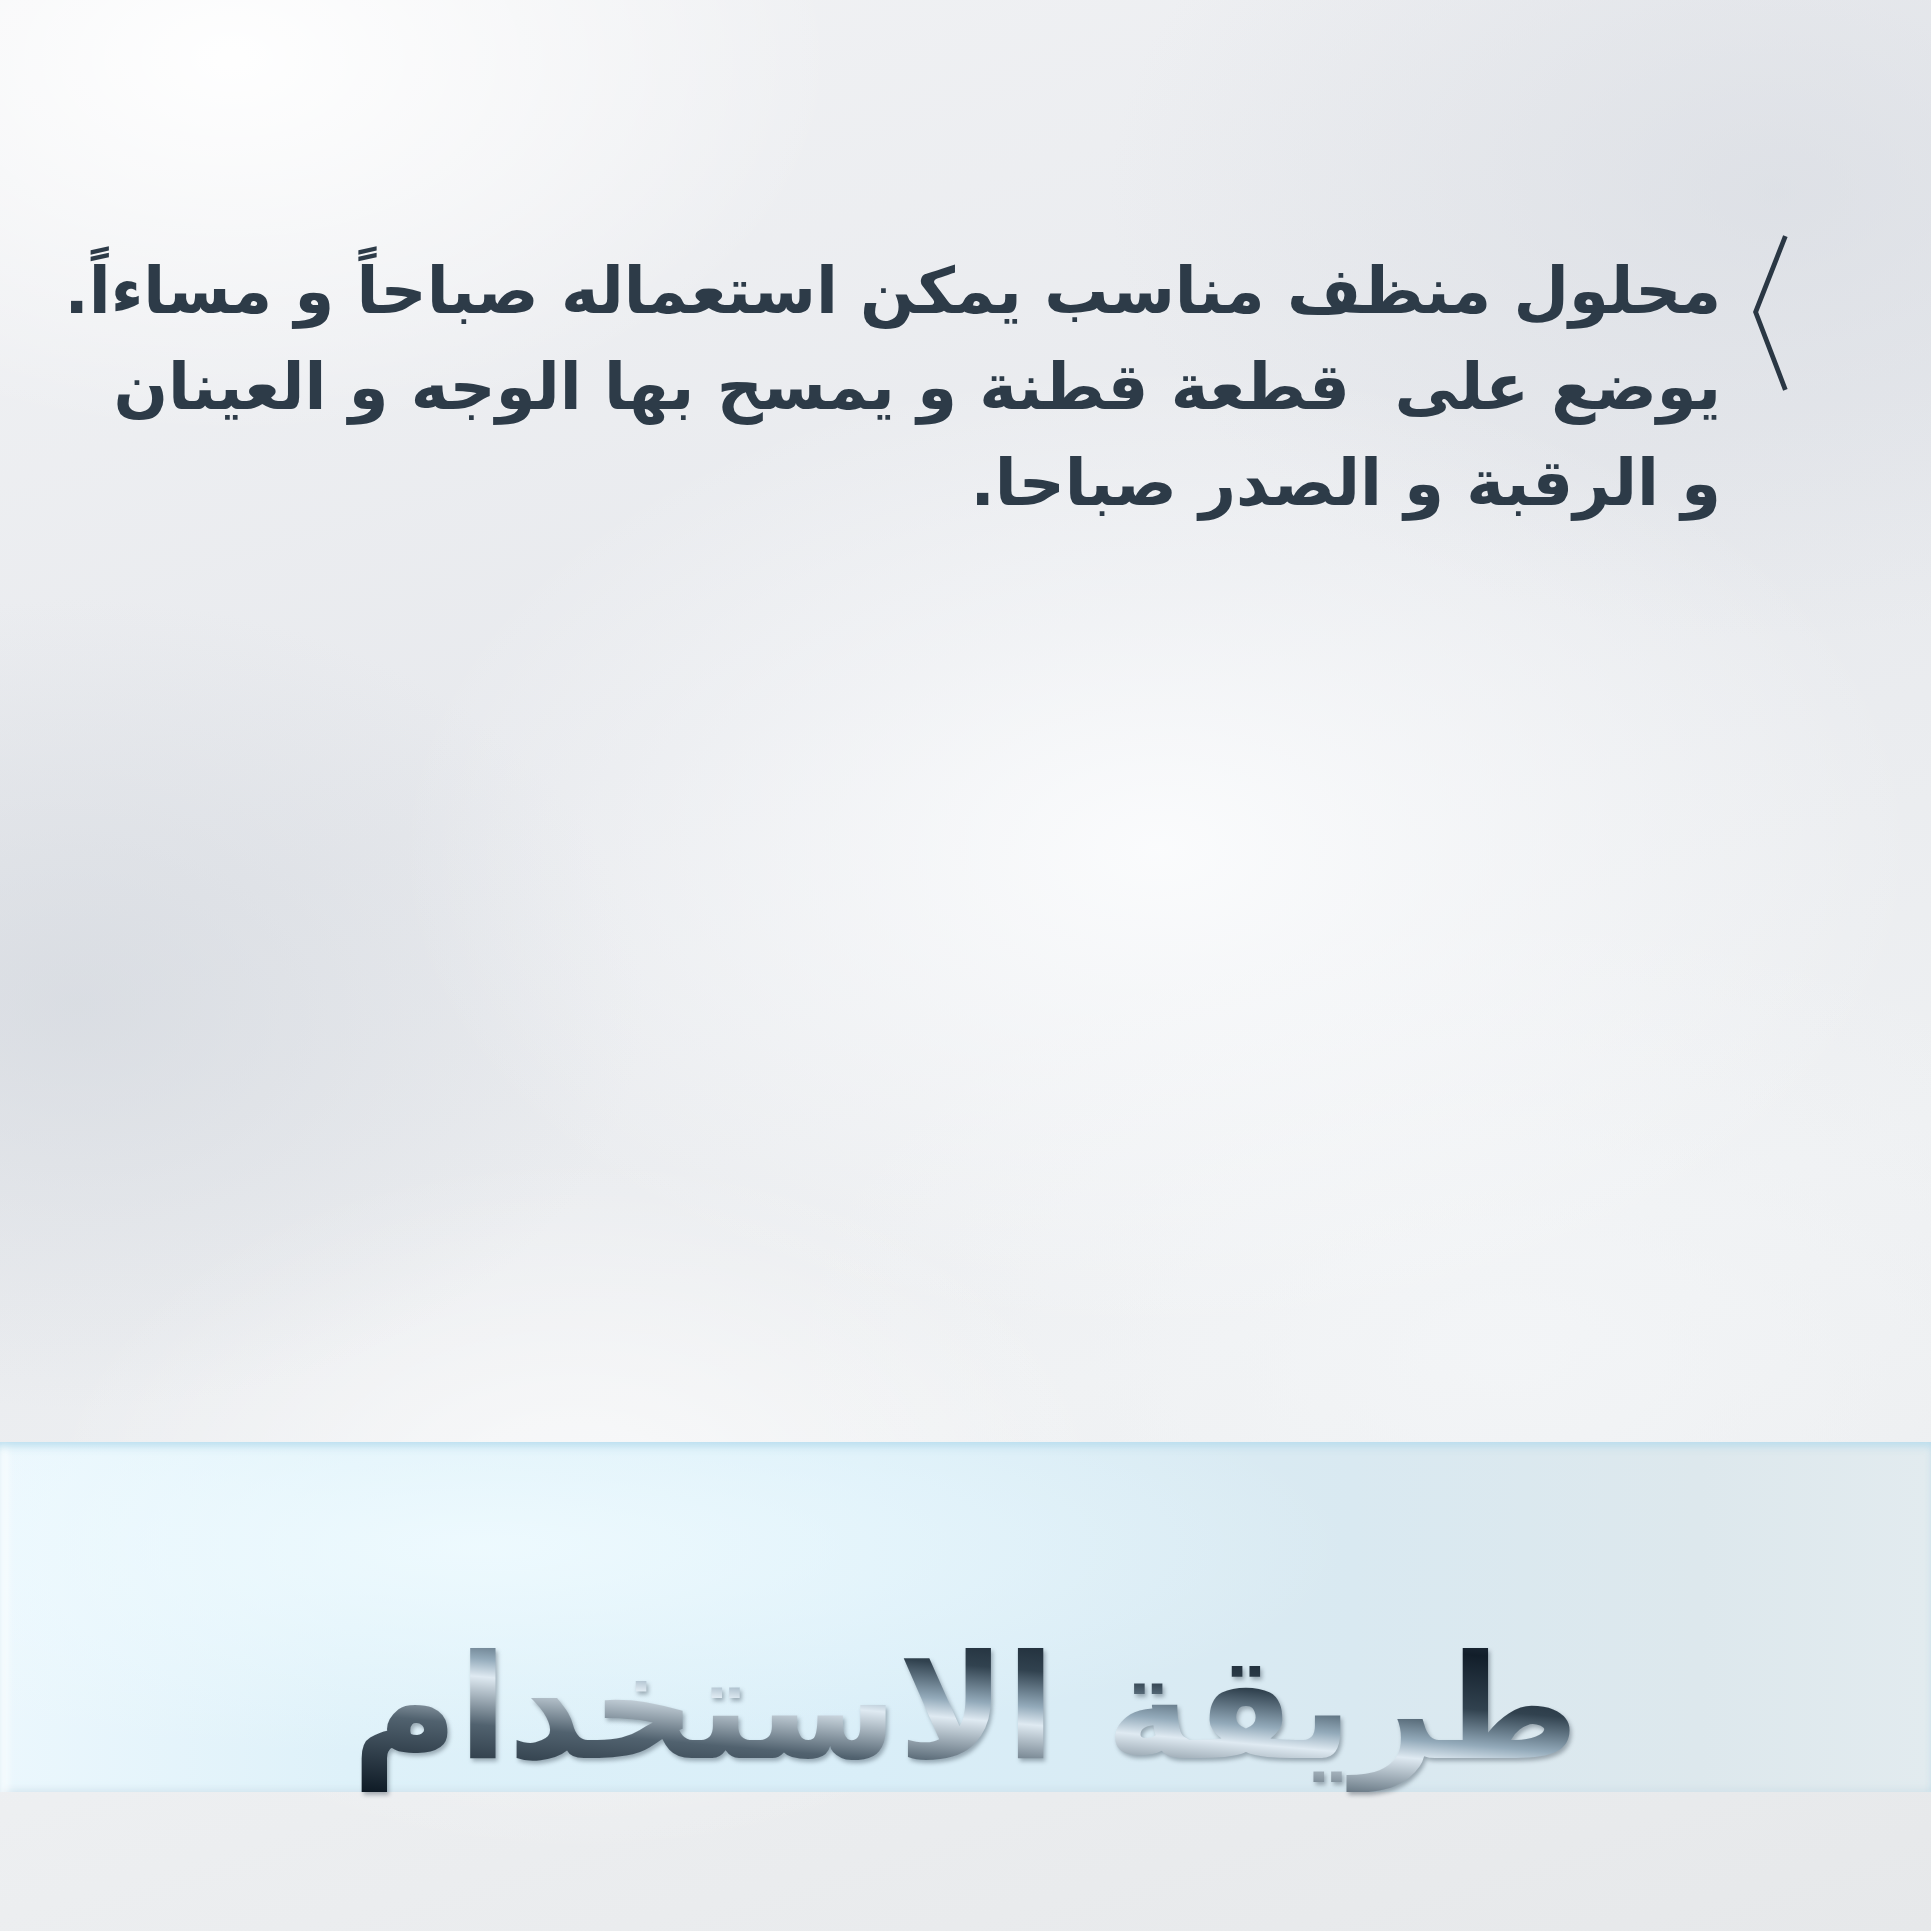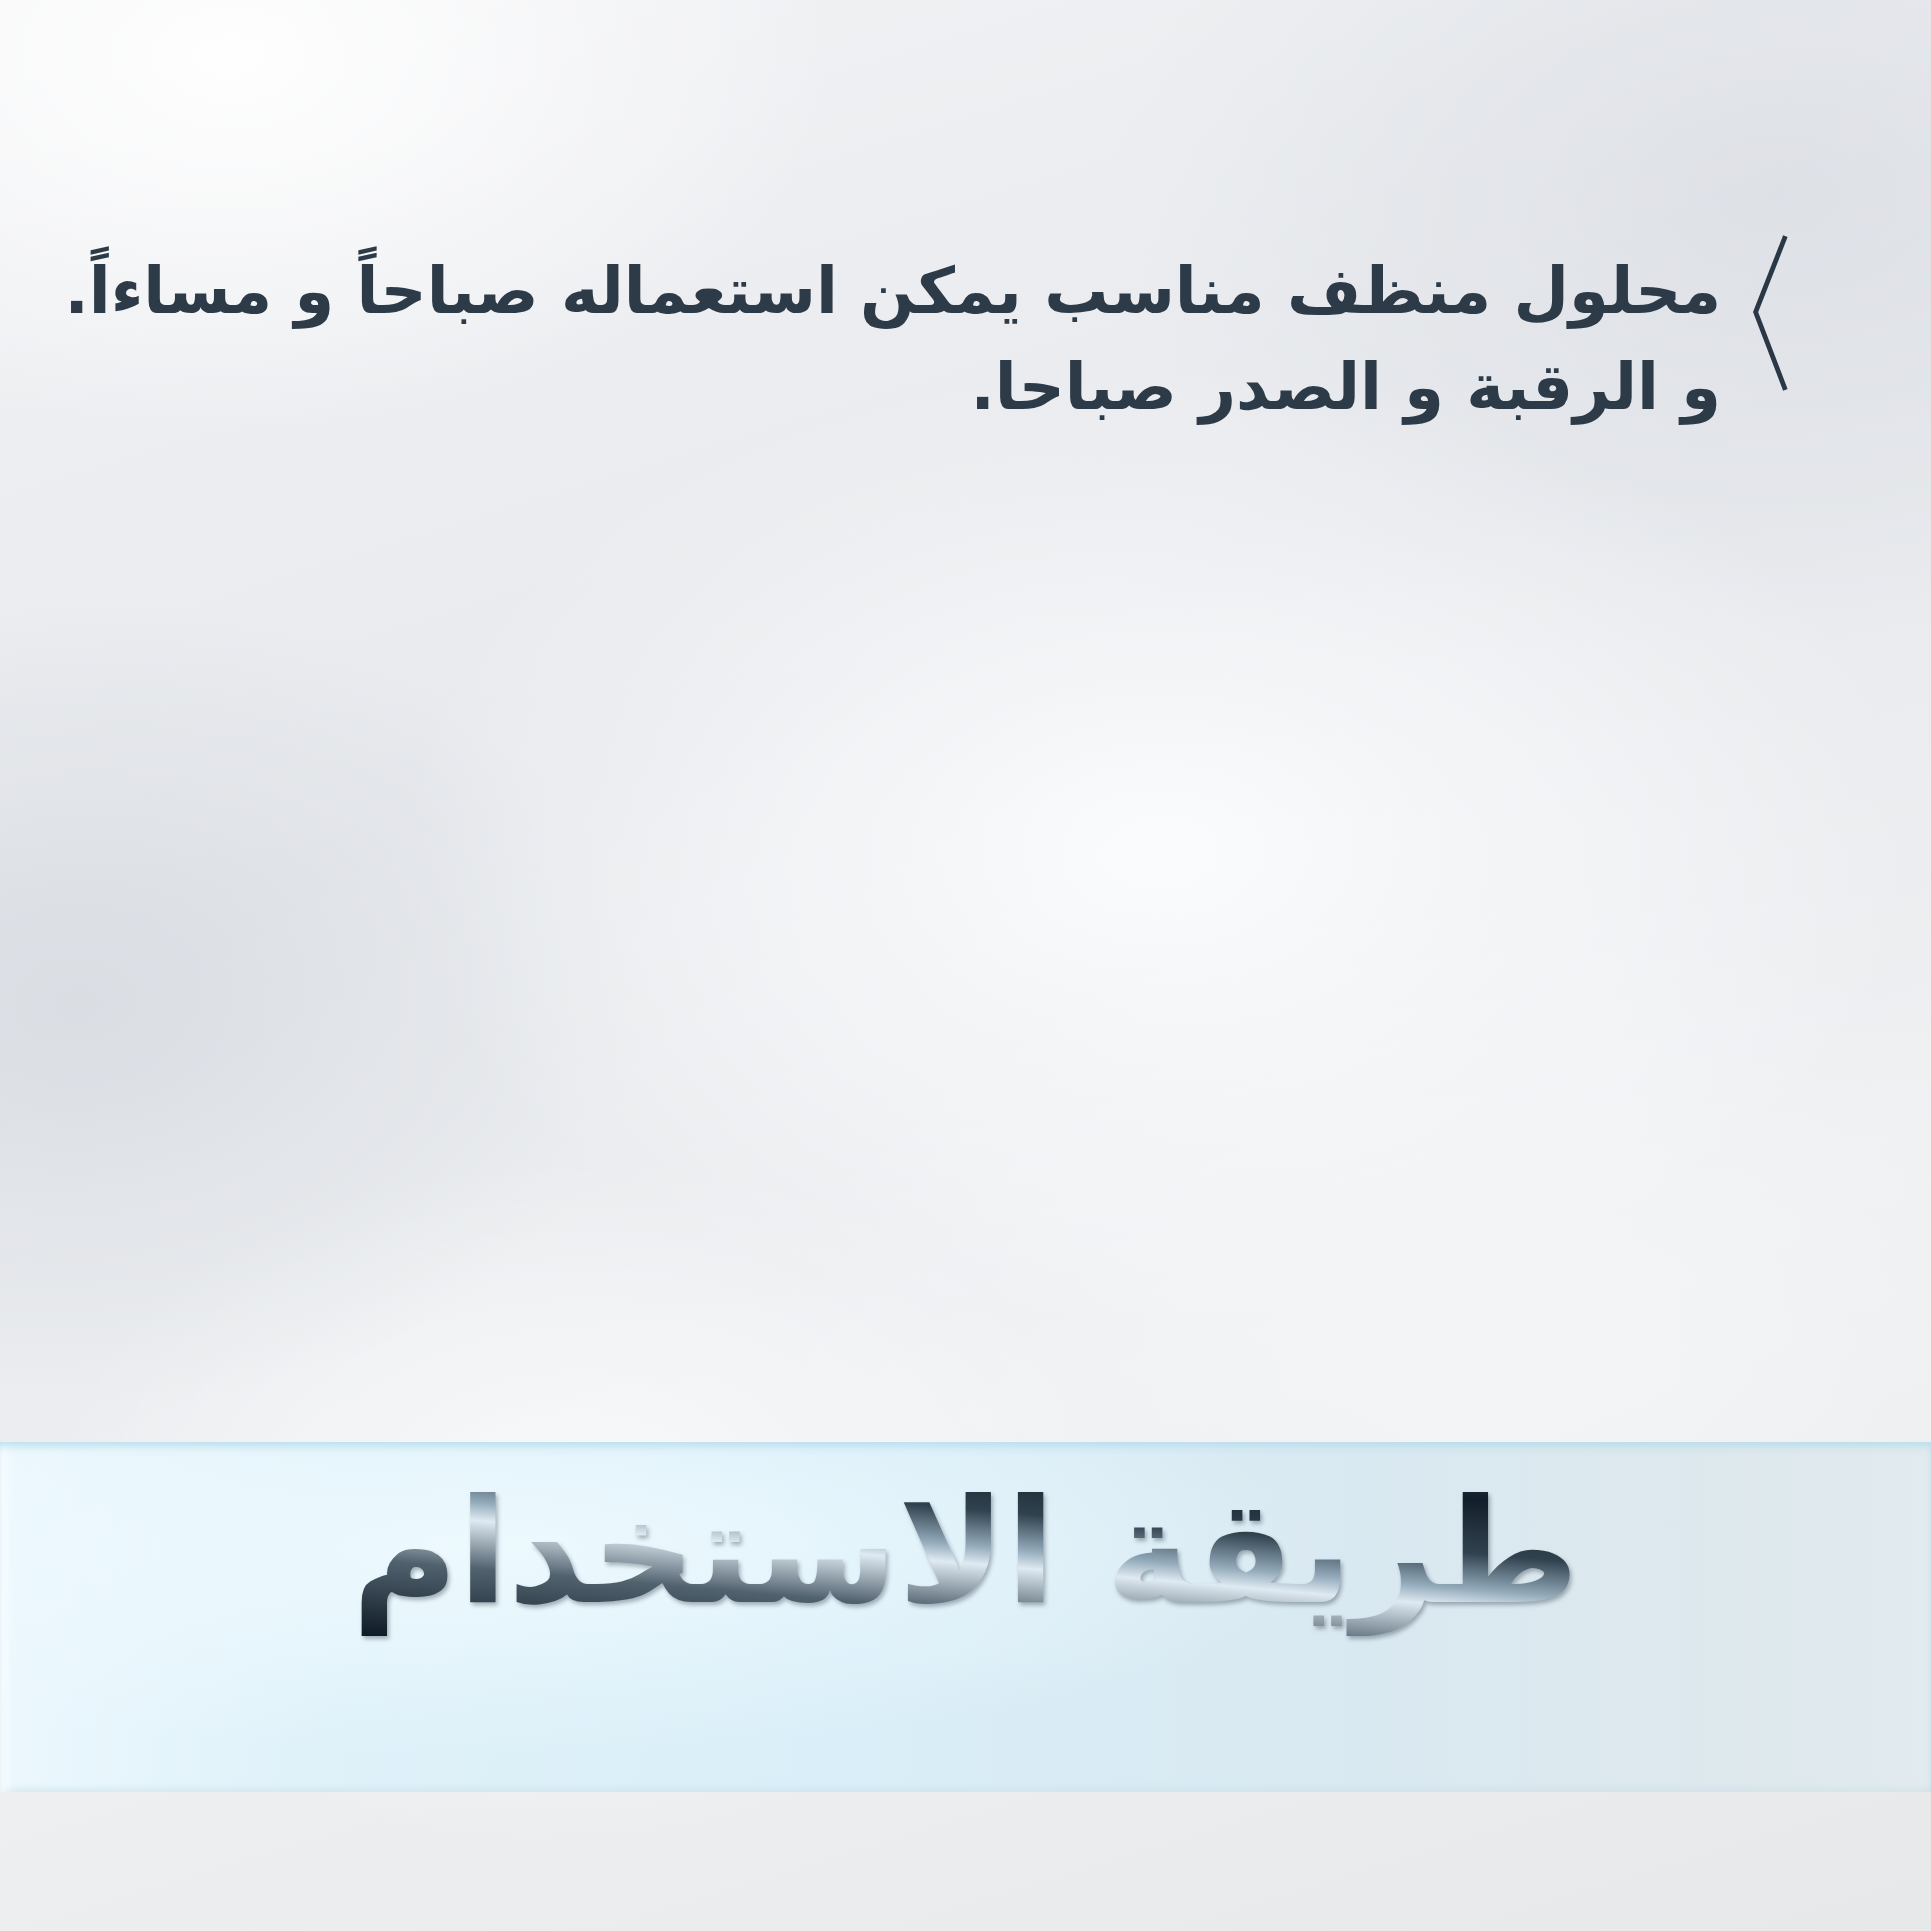--- a/index.html
+++ b/index.html
@@ -64,21 +64,21 @@
     width: 1931px;
     height: 350px;
     background:
       radial-gradient(60% 80% at 25% 30%, rgba(240,251,255,0.85), rgba(240,251,255,0) 75%),
       linear-gradient(90deg, #ebf7fd 0%, #def1f9 18%, #d9eef8 45%, #d9e9f1 70%, #dde8ed 88%, #e2ebef 100%);
     box-shadow:
       inset 0 6.8px 8.7px -2.9px rgba(176,217,236,0.85),
       inset 11.6px 0 9.7px -4.8px rgba(255,255,255,0.85),
       inset 0 -5.8px 7.7px -3.9px rgba(190,214,226,0.6);
     display: flex;
-    align-items: flex-start;
+    align-items: flex-end;
     justify-content: center;
   }
   .banner-title {
     margin: 0;
     padding-top: 25px;
     direction: rtl;
     font-family: "DejaVu Sans", sans-serif;
     font-weight: bold;
     font-size: 145px;
     letter-spacing: 1.9px;
@@ -100,20 +100,21 @@
 <body>
 
 <div class="canvas">
 
   <svg class="chevron" viewBox="0 0 50 172" aria-hidden="true">
     <polyline points="41,6 10,85 41,166" fill="none" stroke="#2a3744" stroke-width="5" stroke-linecap="butt" stroke-linejoin="miter"></polyline>
   </svg>
 
   <div class="intro" dir="rtl">
     <p>محلول منظف مناسب يمكن استعماله صباحاً و مساءاً.</p>
+    <p>يوضع على  قطعة قطنة و يمسح بها الوجه و العينان</p>
     <p>و الرقبة و الصدر صباحا.</p>
   </div>
 
   <div class="banner">
     <h1 class="banner-title">طريقة الاستخدام</h1>
   </div>
 
 </div>
 
 

